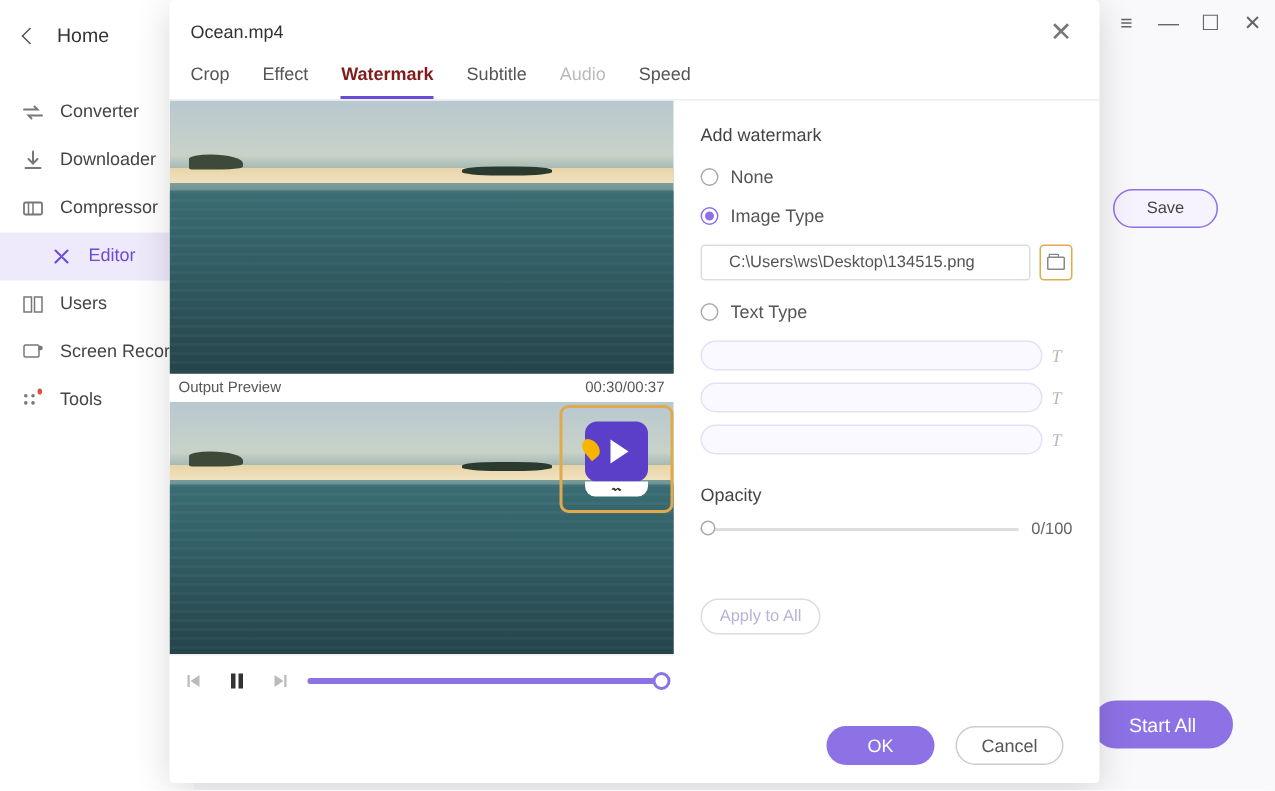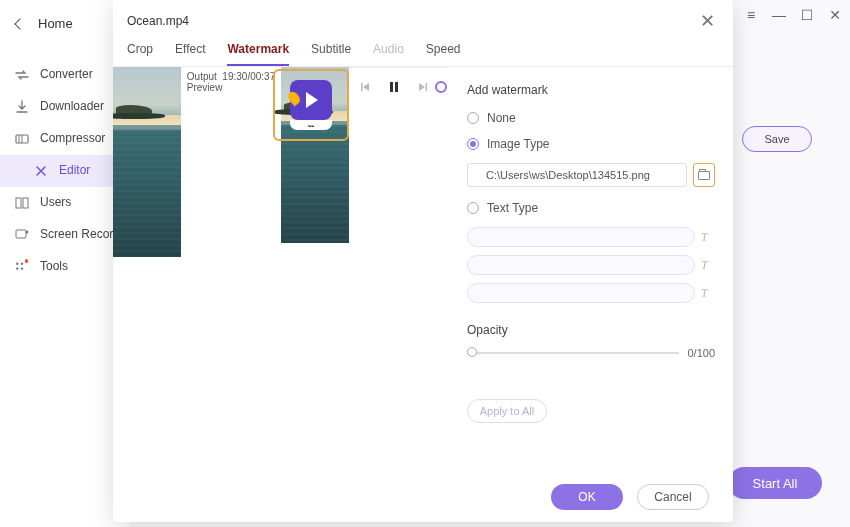--- a/index.html
+++ b/index.html
@@ -30,21 +30,21 @@
   .dialog { position: absolute; top: 0; left: 113px; width: 620px; height: 522px; background: #fff; box-shadow: 0 4px 24px rgba(0,0,0,0.15); border-radius: 3px; z-index: 10; display:flex;flex-direction:column;overflow:hidden;}
   .dlg-header { padding: 10px 14px 0 14px; display:flex;justify-content:space-between;align-items:center;}
   .dlg-title { font-size: 12px; color: #333; }
   .dlg-close { font-size: 18px; color:#777; cursor:pointer; padding:0 4px;}
   .tabs { display:flex; gap: 22px; padding: 10px 14px 0 14px; border-bottom: 1px solid #eee; font-size:12px;}
   .tab { padding-bottom: 8px; color:#555; cursor:pointer; }
   .tab.active { color:#7f1d1d; font-weight:600; border-bottom:2px solid #6a4cd6; }
   .tab.disabled { color:#bbb; cursor:not-allowed;}
   
   .dlg-body { flex:1; display:flex; overflow:hidden;}
-  .left-col { width: 336px; display:flex;flex-direction:row;}
+  .left-col { width: 336px; display:flex;flex-direction:column;}
   .right-col { flex:1; padding: 16px 18px; font-size:12px; color:#444;}
   
   
   .vid { width:100%; height:190px; background: linear-gradient(to bottom, #b8c8d0 0%, #c8d2c8 20%, #3a6d74 40%, #2b5258 70%, #28474c 100%); position:relative;}
   .sunset-band{position:absolute;top:25%;left:0;right:0;height:10px;background:linear-gradient(to bottom, #e8d4a8, #f0e2c0);}
   .island{position:absolute;top:20%;left:4%;width:36px;height:10px;background:#3d4a3a;border-radius:40% 60% 40% 10% / 30% 60% 20% 10%;}
   .island2{position:absolute;top:24%;right:24%;width:60px;height:6px;background:#2b3a2e;border-radius:40%;}
   .ocean-texture{position:absolute;top:33%;left:0;right:0;bottom:0;background:repeating-linear-gradient(180deg, rgba(255,255,255,0.03) 0 2px, transparent 2px 6px), linear-gradient(to bottom,#3a6d74,#24444a);}
   
   .preview-bar { background:#fff; padding:4px 6px; display:flex;justify-content:space-between;font-size:10px;color:#555;}
@@ -203,21 +203,21 @@
     <div class="dlg-body">
       <div class="left-col">
         <div class="vid">
           <div class="sunset-band"></div>
             <div class="island"></div>
             <div class="island2"></div>
             <div class="ocean-texture"></div>
         </div>
         <div class="preview-bar">
           <span>Output Preview</span>
-          <span>19:30/00:37</span>
+          <span>00:30/00:37</span>
         </div>
         <div class="vid vid2-wrap" style="height:176px;">
           <div class="sunset-band"></div>
             <div class="island"></div>
             <div class="island2"></div>
             <div class="ocean-texture"></div>
           <div class="watermark-overlay">
             <div class="wm-logo">
               <div class="wm-drop"></div>
                 <div class="wm-tri"></div>

